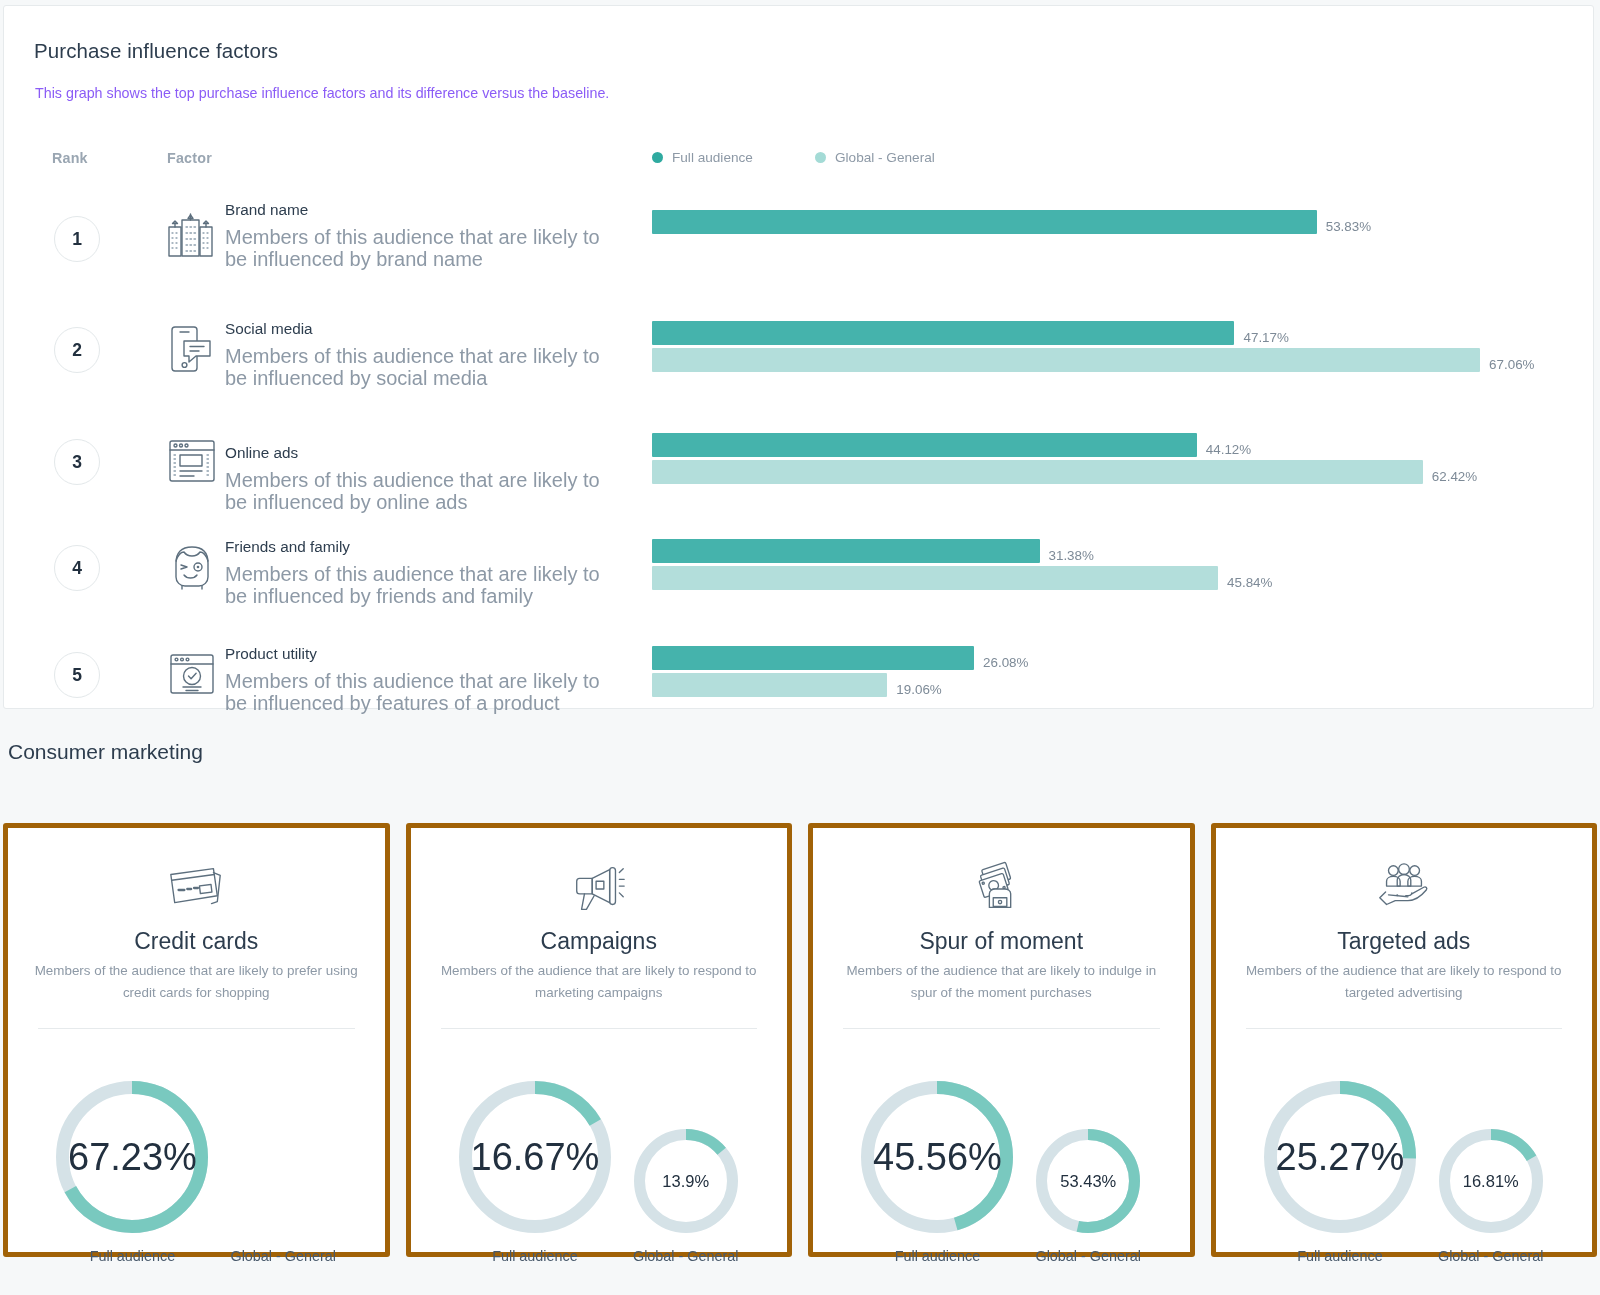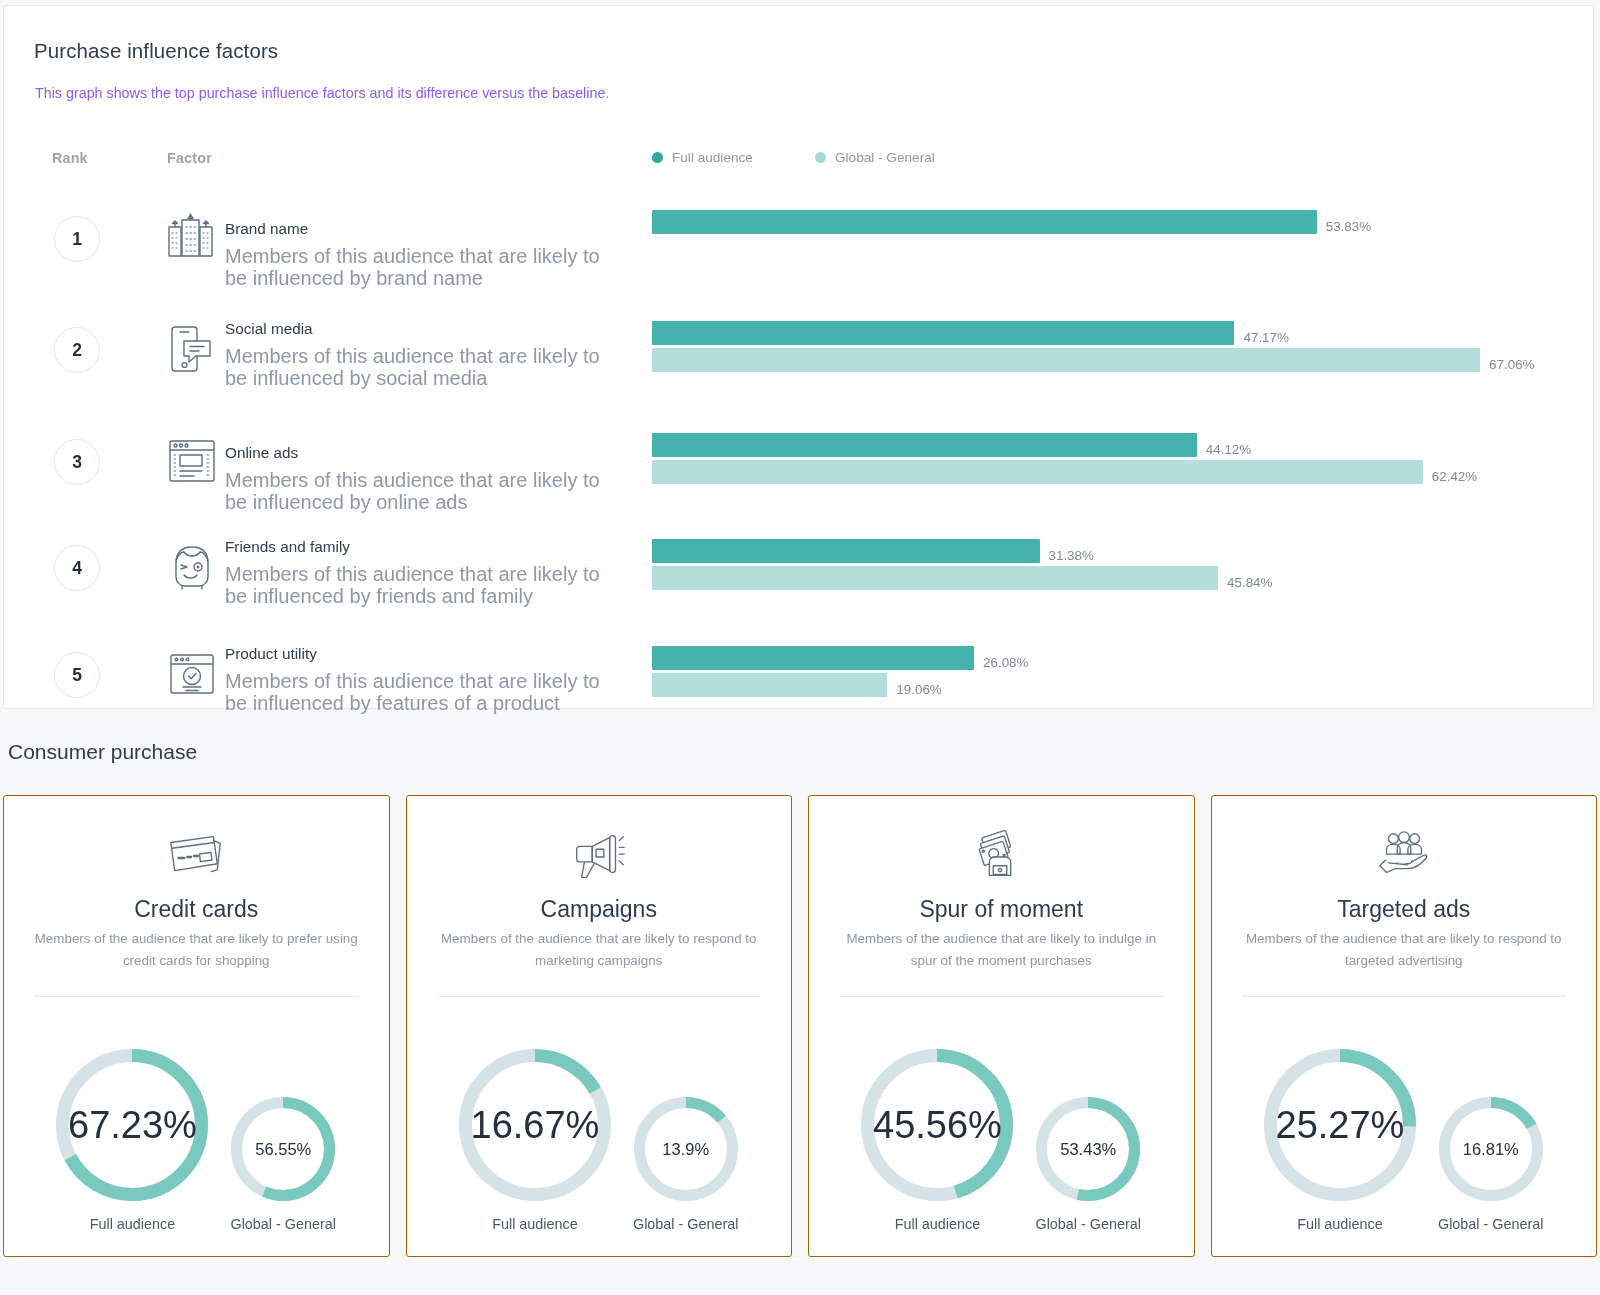--- a/index.html
+++ b/index.html
@@ -67,22 +67,23 @@
     position: absolute; left: 8px; top: 740px;
     font-size: 21px; font-weight: 400; color: #2d3d4e;
   }
   .cb-grid {
     position: absolute; left: 3px; top: 795px;
     width: 1594px; height: 462px;
     display: flex; gap: 16px;
   }
   .cb-card {
     flex: 1 1 0; background: #fff;
-    border: 1px solid #a16207; border-radius: 3px;
+    border: 5px solid #a16207; border-radius: 3px;
     position: relative;
+    margin-top: 28px;
   }
   .cb-icon { position: absolute; top: 30px; left: 0; width: 100%; height: 62px; display:flex; align-items:center; justify-content:center; }
   .cb-icon svg { height: 58px; width: 62px; display: block; }
   .cb-name { position: absolute; top: 100px; width: 100%; text-align: center; font-size: 23px; color: #2d3d4e; font-weight: 400;}
   .cb-desc { position: absolute; top: 132px; width: 100%; padding: 0 24px; text-align: center;
              font-size: 13.4px; color: #8d99a6; line-height: 22px; }
   .cb-divider { position: absolute; top: 200px; left: 30px; right: 30px; height: 1px; background: #e6eaec; }
 
   .donuts { position: absolute; top: 216px; left: 0; width: 100%; height: 220px;
             display: flex; align-items: flex-end; justify-content: center; gap: 22px; }
@@ -130,21 +131,21 @@
               <rect x="36" y="17" width="12" height="29" fill="none" stroke="#5d6f7e" stroke-width="1.4" stroke-linecap="round" stroke-linejoin="round"></rect>
     <path d="M11 17v-4M26.5 10V4M42 17v-4" fill="none" stroke="#5d6f7e" stroke-width="1.4" stroke-linecap="round" stroke-linejoin="round"></path>
     <path d="M8.5 13.5h5l-2.5-2.5-2.5 2.5zM24 8.5h5L26.5 5 24 8.5zM39.5 13.5h5L42 11l-2.5 2.5z" fill="none" stroke="#5d6f7e" stroke-width="1.4" stroke-linecap="round" stroke-linejoin="round"></path>
     <g stroke="#8fa0ae" stroke-width="1.3" stroke-linecap="round">
     <path d="M8 23h1M12 23h1M8 28h1M12 28h1M8 33h1M12 33h1M8 38h1M12 38h1"></path>
     <path d="M22 17h1.5M26 17h1.5M30 17h1.5M22 23h1.5M26 23h1.5M30 23h1.5M22 29h1.5M26 29h1.5M30 29h1.5M22 35h1.5M26 35h1.5M30 35h1.5M22 41h1.5M26 41h1.5M30 41h1.5"></path>
     <path d="M39 23h1M43 23h1M39 28h1M43 28h1M39 33h1M43 33h1M39 38h1M43 38h1"></path>
               </g>
             </svg>
           </div>
-    <div class="fac-text" style="top:23px">
+    <div class="fac-text" style="top:4px">
       <div class="fac-name">Brand name</div>
       <div class="fac-desc">Members of this audience that are likely to be influenced by brand name</div>
     </div>
     <div class="bars" style="top:14px">
       <div class="bar-line">
         <div class="bar" style="width:664.7274530271397px;background:#45b3ac"></div>
         <div class="bar-val">53.83%</div>
       </div>
     </div>
         </div>
@@ -258,21 +259,21 @@
       </div>
       <div class="bar-line" style="margin-top:3px">
         <div class="bar" style="width:235.36513569937367px;background:#b3dedb"></div>
         <div class="bar-val">19.06%</div>
       </div>
     </div>
         </div>
       </div>
   </section>
 
-  <h2 class="cb-title">Consumer purchase</h2>
+  <h2 class="cb-title">Consumer marketing</h2>
   <div class="cb-grid" id="cb-host">
       <div class="cb-card">
     <div class="cb-icon">
           <svg viewBox="0 0 64 58">
             <path d="M6 14l44-6 4 28-44 7z" fill="none" stroke="#5d6f7e" stroke-width="1.4" stroke-linecap="round" stroke-linejoin="round"></path>
             <path d="M7 20l44-6" fill="none" stroke="#5d6f7e" stroke-width="1.4" stroke-linecap="round" stroke-linejoin="round"></path>
     <path d="M50 12l7 3-3 27-6 2" fill="none" stroke="#5d6f7e" stroke-width="1.4" stroke-linecap="round" stroke-linejoin="round"></path>
     <path d="M14 30h6M23 29h4M30 28h4" stroke="#5d6f7e" stroke-width="2.4" stroke-linecap="round" fill="none"></path>
     <rect x="36" y="25" width="12" height="8" transform="rotate(-7 42 29)" fill="none" stroke="#5d6f7e" stroke-width="1.4" stroke-linecap="round" stroke-linejoin="round"></rect>
           </svg>
@@ -285,27 +286,20 @@
         <div class="donut donut-big">
           <svg width="152" height="152" viewBox="0 0 152 152">
     <circle cx="76" cy="76" r="69.5" fill="none" stroke="#d5e2e7" stroke-width="13"></circle>
     <circle cx="76" cy="76" r="69.5" fill="none" stroke="#79c9bf" stroke-width="13" stroke-dasharray="293.5808910001701 143.10048784881116"></circle>
               </svg>
           <div class="donut-val">67.23%</div>
         </div>
         <div class="donut-label">Full audience</div>
       </div>
       <div class="donut-wrap">
-        <div class="donut donut-small">
-          <svg width="104" height="104" viewBox="0 0 104 104">
-    <circle cx="52" cy="52" r="46.5" fill="none" stroke="#d5e2e7" stroke-width="11"></circle>
-    <circle cx="52" cy="52" r="46.5" fill="none" stroke="#79c9bf" stroke-width="11" stroke-dasharray="165.22107004126758 126.94704674258315"></circle>
-              </svg>
-          <div class="donut-val">56.55%</div>
-        </div>
         <div class="donut-label">Global - General</div>
       </div>
     </div>
       </div>
       <div class="cb-card">
     <div class="cb-icon">
           <svg viewBox="0 0 64 58">
             <path d="M12 18h13v16H12a3 3 0 0 1-3-3V21a3 3 0 0 1 3-3z" fill="none" stroke="#5d6f7e" stroke-width="1.4" stroke-linecap="round" stroke-linejoin="round"></path>
     <path d="M25 18l18-9v34l-18-9z" fill="none" stroke="#5d6f7e" stroke-width="1.4" stroke-linecap="round" stroke-linejoin="round"></path>
     <rect x="43" y="7" width="6" height="38" rx="3" fill="none" stroke="#5d6f7e" stroke-width="1.4" stroke-linecap="round" stroke-linejoin="round"></rect>

